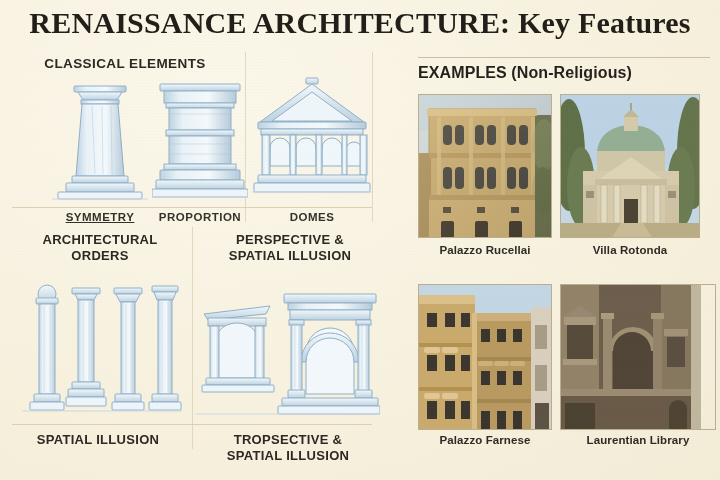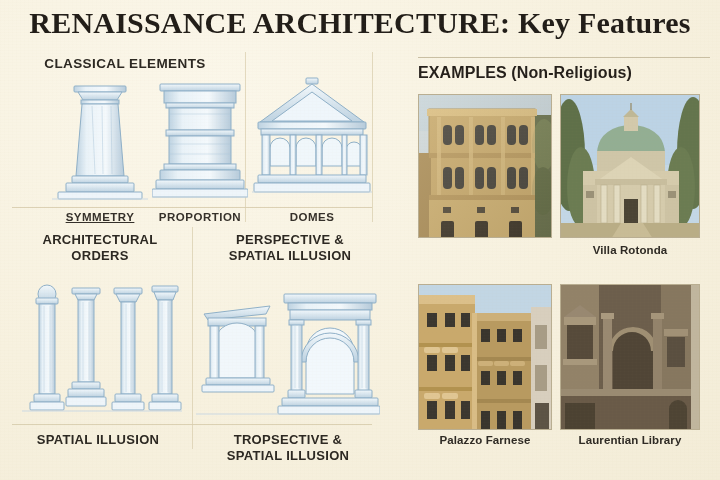--- a/index.html
+++ b/index.html
@@ -353,20 +353,21 @@
 
           <rect width="134" height="144" fill="url(#warmwash)" opacity=".18"></rect>
           <defs>
             <linearGradient id="warmwash" x1="0" y1="0" x2="1" y2="1">
               <stop offset="0%" stop-color="#fff3d0"></stop>
                 <stop offset="100%" stop-color="#7a6a45"></stop>
             </linearGradient>
           </defs>
         </svg>
       </div>
+      <div class="cap" style="top:150px;">Palazzo Rucellai</div>
     </div>
 
     <div class="photo-cell" style="left:10px;top:232px;width:134px;height:146px;">
       <div class="photo">
         <svg width="134" height="146" viewBox="0 0 134 146" preserveAspectRatio="none">
           <rect width="134" height="146" fill="#c2d6e4"></rect>
 
           <rect x="0" y="10" width="56" height="136" fill="#c9a96c"></rect>
           <rect x="0" y="10" width="56" height="9" fill="#dcc08a"></rect>
 
@@ -466,21 +467,21 @@
           <rect x="63" y="104" width="14" height="26" fill="#4c4staticblue"></rect>
           <rect x="63" y="104" width="14" height="26" fill="#4b4435"></rect>
 
           <rect x="0" y="128" width="140" height="16" fill="#b9ad86"></rect>
           <path d="M50 144 l10 -16 h22 l10 16 z" fill="#c8bc96"></path>
         </svg>
       </div>
       <div class="cap" style="top:150px;">Villa Rotonda</div>
     </div>
 
-    <div class="photo-cell" style="left:152px;top:232px;width:140px;height:146px;">
+    <div class="photo-cell" style="left:152px;top:232px;width:156px;height:146px;">
       <div class="photo">
         <svg width="140" height="146" viewBox="0 0 140 146" preserveAspectRatio="none">
           <rect width="140" height="146" fill="#8b7b63"></rect>
           <rect width="140" height="146" fill="#7e6f58"></rect>
 
           <rect x="0" y="0" width="38" height="146" fill="#9a8a70"></rect>
           <rect x="38" y="0" width="62" height="146" fill="#6f6150"></rect>
           <rect x="100" y="0" width="30" height="146" fill="#8d7e66"></rect>
           <rect x="130" y="0" width="10" height="146" fill="#cfc5ad"></rect>
 

